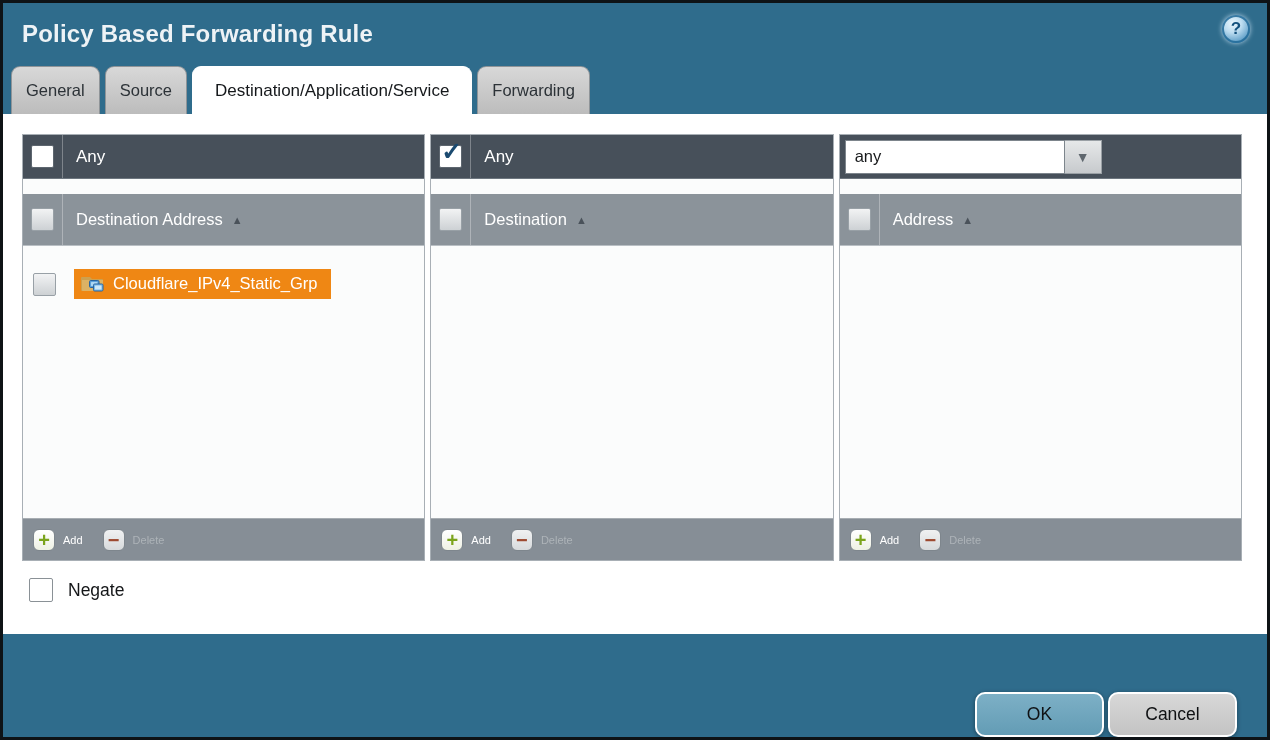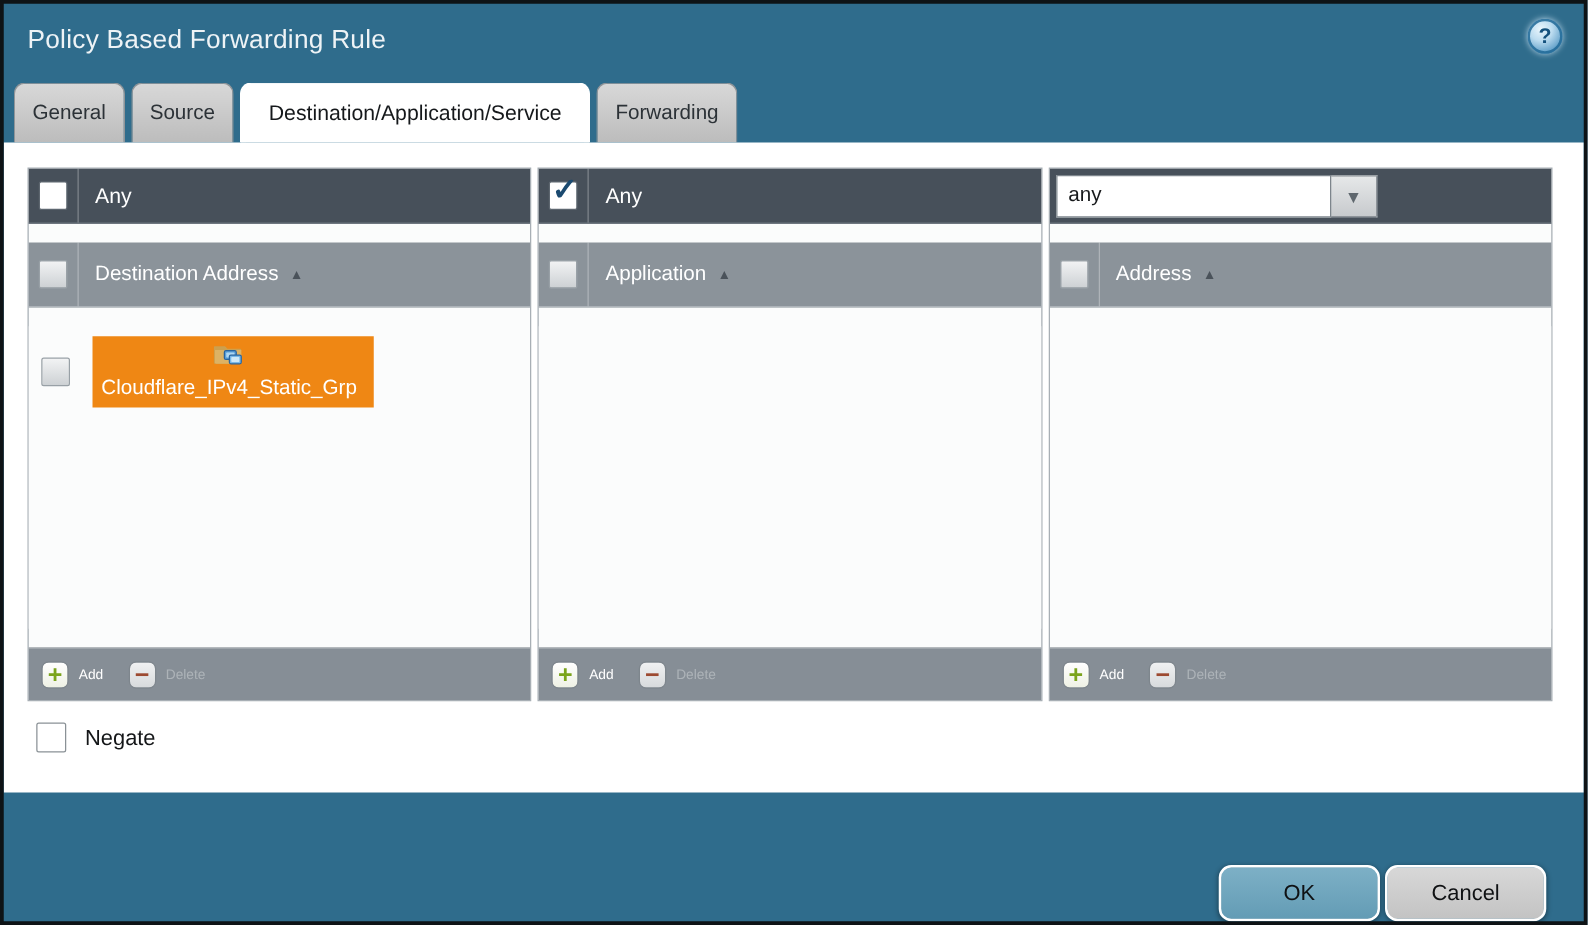--- a/index.html
+++ b/index.html
@@ -11,21 +11,21 @@
     background:#2f6c8c;
     border:3px solid #0e1316;
     display:flex; flex-direction:column;
     overflow:hidden;
   }
 
   
   .titlebar { position:relative; height:63px; flex:none; }
   .title {
     position:absolute; left:19px; top:17px;
-    font-size:21px; font-weight:400; color:#eef3f6; letter-spacing:.2px;
+    font-size:24px; font-weight:700; color:#eef3f6; letter-spacing:.2px;
   }
   .help {
     position:absolute; right:17px; top:12px;
     width:28px; height:28px; border-radius:50%;
     background:radial-gradient(circle at 38% 30%, #eaf6fd 0%, #bcdcf0 35%, #5b9cc6 75%, #2a6f9e 100%);
     box-shadow:0 0 5px rgba(220,240,255,.8), inset 0 0 0 2px rgba(32,105,150,.85);
     display:flex; align-items:center; justify-content:center;
     color:#14517d; font-size:17px; font-weight:bold; cursor:pointer;
   }
 
@@ -61,21 +61,21 @@
   .vsep { width:1px; align-self:stretch; background:rgba(255,255,255,.30); margin-left:8px; flex:none; }
   .lbl-gap { margin-left:13px; }
 
   .sort-arrow { color:#4a525a; font-size:11px; margin-left:9px; }
 
   .col-list { flex:1; background:#fbfcfc; overflow:hidden; }
   .list-row { display:flex; align-items:center; padding:8px 0 0 10px; }
   .chip {
     display:inline-flex; align-items:center; gap:8px;
     background:#ef8714; color:#ffffff; font-size:16.5px;
-    padding:5px 13px 6px 7px; margin-left:18px; cursor:pointer;flex-direction:column;
+    padding:5px 13px 6px 7px; margin-left:18px; cursor:pointer;
   }
 
   .col-foot {
     height:42px; flex:none; background:#868e96; border-top:1px solid #a7adb2;
     display:flex; align-items:center; padding-left:10px; gap:20px;
   }
   .foot-btn { display:flex; align-items:center; gap:8px; cursor:pointer; }
   .foot-btn .txt { font-size:11px; color:#ffffff; }
   .foot-btn.disabled .txt { color:#adb3b8; cursor:default; }
   .sq-icon {
@@ -198,21 +198,21 @@
         <div class="col-top">
           <span class="cb checked">
               <span class="mark">✓</span>
             </span>
           <span class="vsep"></span>
           <span class="lbl-gap">Any</span>
         </div>
         <div class="col-sub">
           <span class="cb dim"></span>
           <span class="vsep"></span>
-          <span class="lbl-gap">Application</span>
+          <span class="lbl-gap">Destination</span>
           <span class="sort-arrow">▲</span>
         </div>
         <div class="col-list"></div>
         <div class="col-foot">
           <span class="foot-btn">
             <span class="sq-icon plus">+</span>
             <span class="txt">Add</span>
           </span>
           <span class="foot-btn disabled">
             <span class="sq-icon minus">−</span>

